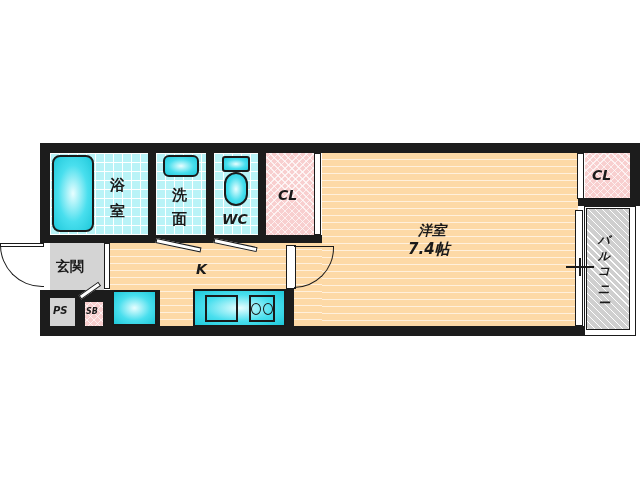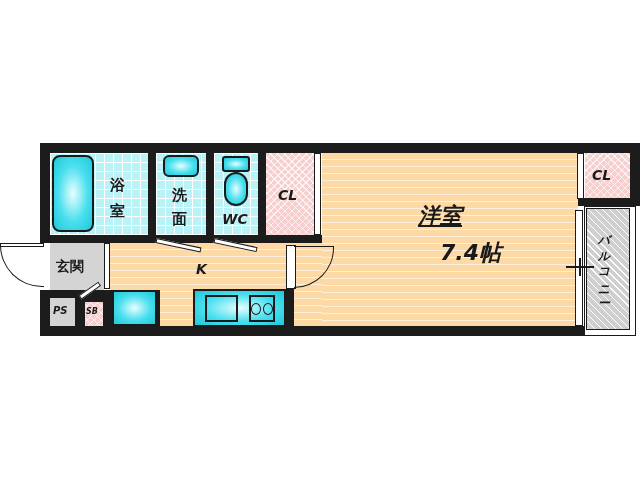--- a/index.html
+++ b/index.html
@@ -72,22 +72,22 @@
   <div class="abs label" style="left:222px;top:212px;font-size:14px;">WC</div>
   <div class="abs wall" style="left:258px;top:153px;width:8px;height:90px;"></div>
   <div class="abs wall" style="left:156px;top:235px;width:110px;height:8px;"></div>
 
   <div class="abs closet" style="left:266px;top:153px;width:52px;height:82px;"></div>
   <div class="abs label" style="left:278px;top:188px;font-size:14px;">CL</div>
   <div class="abs wall" style="left:266px;top:235px;width:56px;height:8px;"></div>
   <div class="abs sash" style="left:314px;top:153px;width:7px;height:82px;"></div>
 
   <div class="abs floor-wood" style="left:322px;top:153px;width:256px;height:173px;"></div>
-  <div class="abs label" style="left:418px;top:205px;font-size:22px;text-decoration:underline;">洋室</div>
-  <div class="abs label" style="left:408px;top:242px;font-size:22px;margin-left:32px;">7.4帖</div>
+  <div class="abs label" style="left:418px;top:223px;font-size:14px;">洋室</div>
+  <div class="abs label" style="left:408px;top:242px;font-size:15px;">7.4帖</div>
 
   <div class="abs closet" style="left:585px;top:153px;width:45px;height:45px;"></div>
   <div class="abs label" style="left:592px;top:168px;font-size:14px;">CL</div>
   <div class="abs sash" style="left:577px;top:153px;width:7px;height:46px;"></div>
   <div class="abs wall" style="left:578px;top:198px;width:62px;height:8px;"></div>
 
   <div class="abs" style="left:584px;top:206px;width:52px;height:130px;border:1.5px solid #1a1a1a;background:#fff;box-sizing:border-box;"></div>
   <div class="abs hatch" style="left:586px;top:208px;width:44px;height:122px;border:1px solid #1a1a1a;box-sizing:border-box;"></div>
   <div class="abs label vlabel" style="left:598px;top:225px;font-size:12px;">バルコニー</div>
   <div class="abs sash" style="left:575px;top:210px;width:8px;height:116px;"></div>

